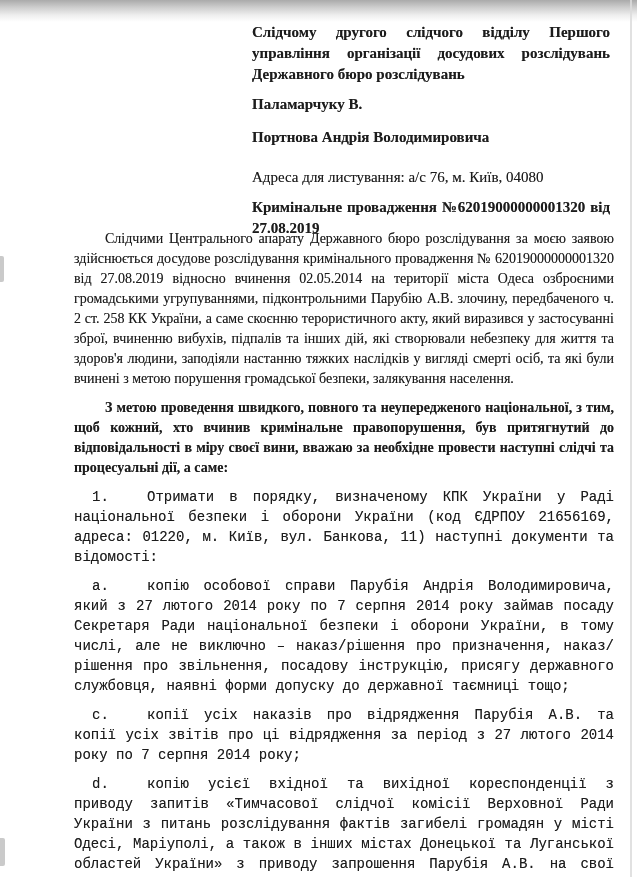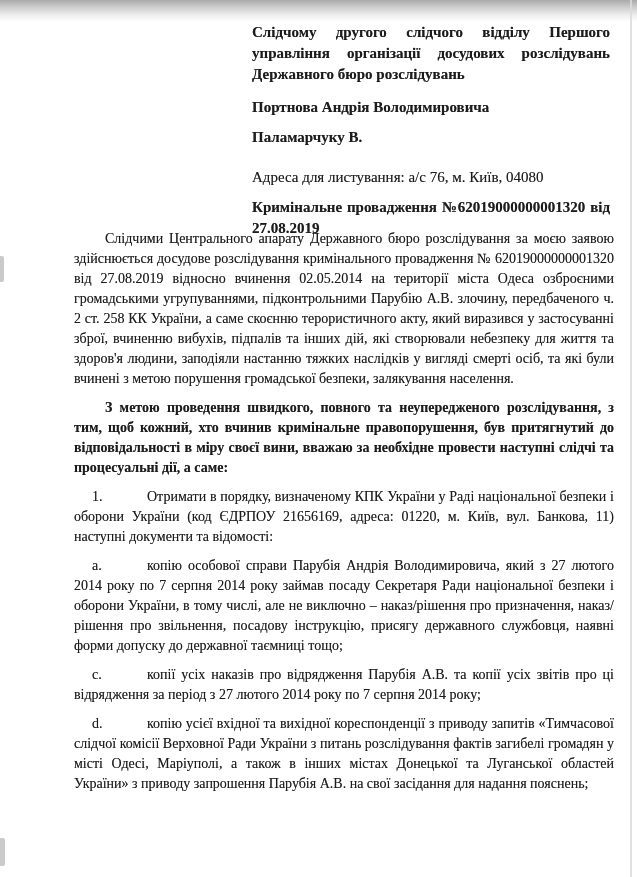--- a/index.html
+++ b/index.html
@@ -71,50 +71,50 @@
     width: 540px;
   }
   .para {
     margin: 0 0 9px 0;
     font-size: 14px;
     line-height: 20px;
     text-align: justify;
     text-indent: 31px;
     text-shadow: 0 0 0.4px rgba(0,0,0,0.45);
   }
-  .para.li { text-indent: 18px; }
+  .para.li { text-indent: 18px; font-family: Liberation Mono, monospace; }
   .marker {
     display: inline-block;
     width: 55px;
     text-indent: 0;
   }
 </style>
 </head>
 <body>
 
 <div class="page">
 
   <div class="scan-top"></div>
   <div class="scan-right"></div>
   <div class="scan-mark scan-mark-1"></div>
   <div class="scan-mark scan-mark-2"></div>
 
   <div class="header-block">
     <p class="hdr bold just">Слідчому другого слідчого відділу Першого управління організації досудових розслідувань Державного бюро розслідувань</p>
+    <p class="hdr bold addressee-name">Паламарчуку В.</p>
     <p class="hdr bold applicant">Портнова Андрія Володимировича</p>
-    <p class="hdr bold addressee-name">Паламарчуку В.</p>
     <p class="hdr postal-address">Адреса для листування: а/с 76, м. Київ, 04080</p>
     <p class="hdr bold just case-ref">Кримінальне провадження №62019000000001320 від 27.08.2019</p>
   </div>
 
   <div class="body-block">
 
     <p class="para">Слідчими Центрального апарату Державного бюро розслідування за моєю заявою здійснюється досудове розслідування кримінального провадження № 62019000000001320 від 27.08.2019 відносно вчинення 02.05.2014 на території міста Одеса озброєними громадськими угрупуваннями, підконтрольними Парубію А.В. злочину, передбаченого ч. 2 ст. 258 КК України, а саме скоєнню терористичного акту, який виразився у застосуванні зброї, вчиненню вибухів, підпалів та інших дій, які створювали небезпеку для життя та здоров'я людини, заподіяли настанню тяжких наслідків у вигляді смерті осіб, та які були вчинені з метою порушення громадської безпеки, залякування населення.</p>
 
-    <p class="para bold">З метою проведення швидкого, повного та неупередженого розслідування, з тим, щоб кожний, хто вчинив кримінальне правопорушення, був притягнутий до відповідальності в міру своєї вини, вважаю за необхідне провести наступні слідчі та процесуальні дії, а саме:</p>
+    <p class="para bold">З метою проведення швидкого, повного та неупередженого національної, з тим, щоб кожний, хто вчинив кримінальне правопорушення, був притягнутий до відповідальності в міру своєї вини, вважаю за необхідне провести наступні слідчі та процесуальні дії, а саме:</p>
 
     <p class="para li"><span class="marker">1.</span><span>Отримати в порядку, визначеному КПК України у Раді національної безпеки і оборони України (код ЄДРПОУ 21656169, адреса: 01220, м. Київ, вул. Банкова, 11) наступні документи та відомості:</span></p>
 
     <p class="para li"><span class="marker">a.</span><span>копію особової справи Парубія Андрія Володимировича, який з 27 лютого 2014 року по 7 серпня 2014 року займав посаду Секретаря Ради національної безпеки і оборони України, в тому числі, але не виключно – наказ/рішення про призначення, наказ/рішення про звільнення, посадову інструкцію, присягу державного службовця, наявні форми допуску до державної таємниці тощо;</span></p>
 
 
     <p class="para li"><span class="marker">c.</span><span>копії усіх наказів про відрядження Парубія А.В. та копії усіх звітів про ці відрядження за період з 27 лютого 2014 року по 7 серпня 2014 року;</span></p>
 
     <p class="para li"><span class="marker">d.</span><span>копію усієї вхідної та вихідної кореспонденції з приводу запитів «Тимчасової слідчої комісії Верховної Ради України з питань розслідування фактів загибелі громадян у місті Одесі, Маріуполі, а також в інших містах Донецької та Луганської областей України» з приводу запрошення Парубія А.В. на свої засідання для надання пояснень;</span></p>
 

